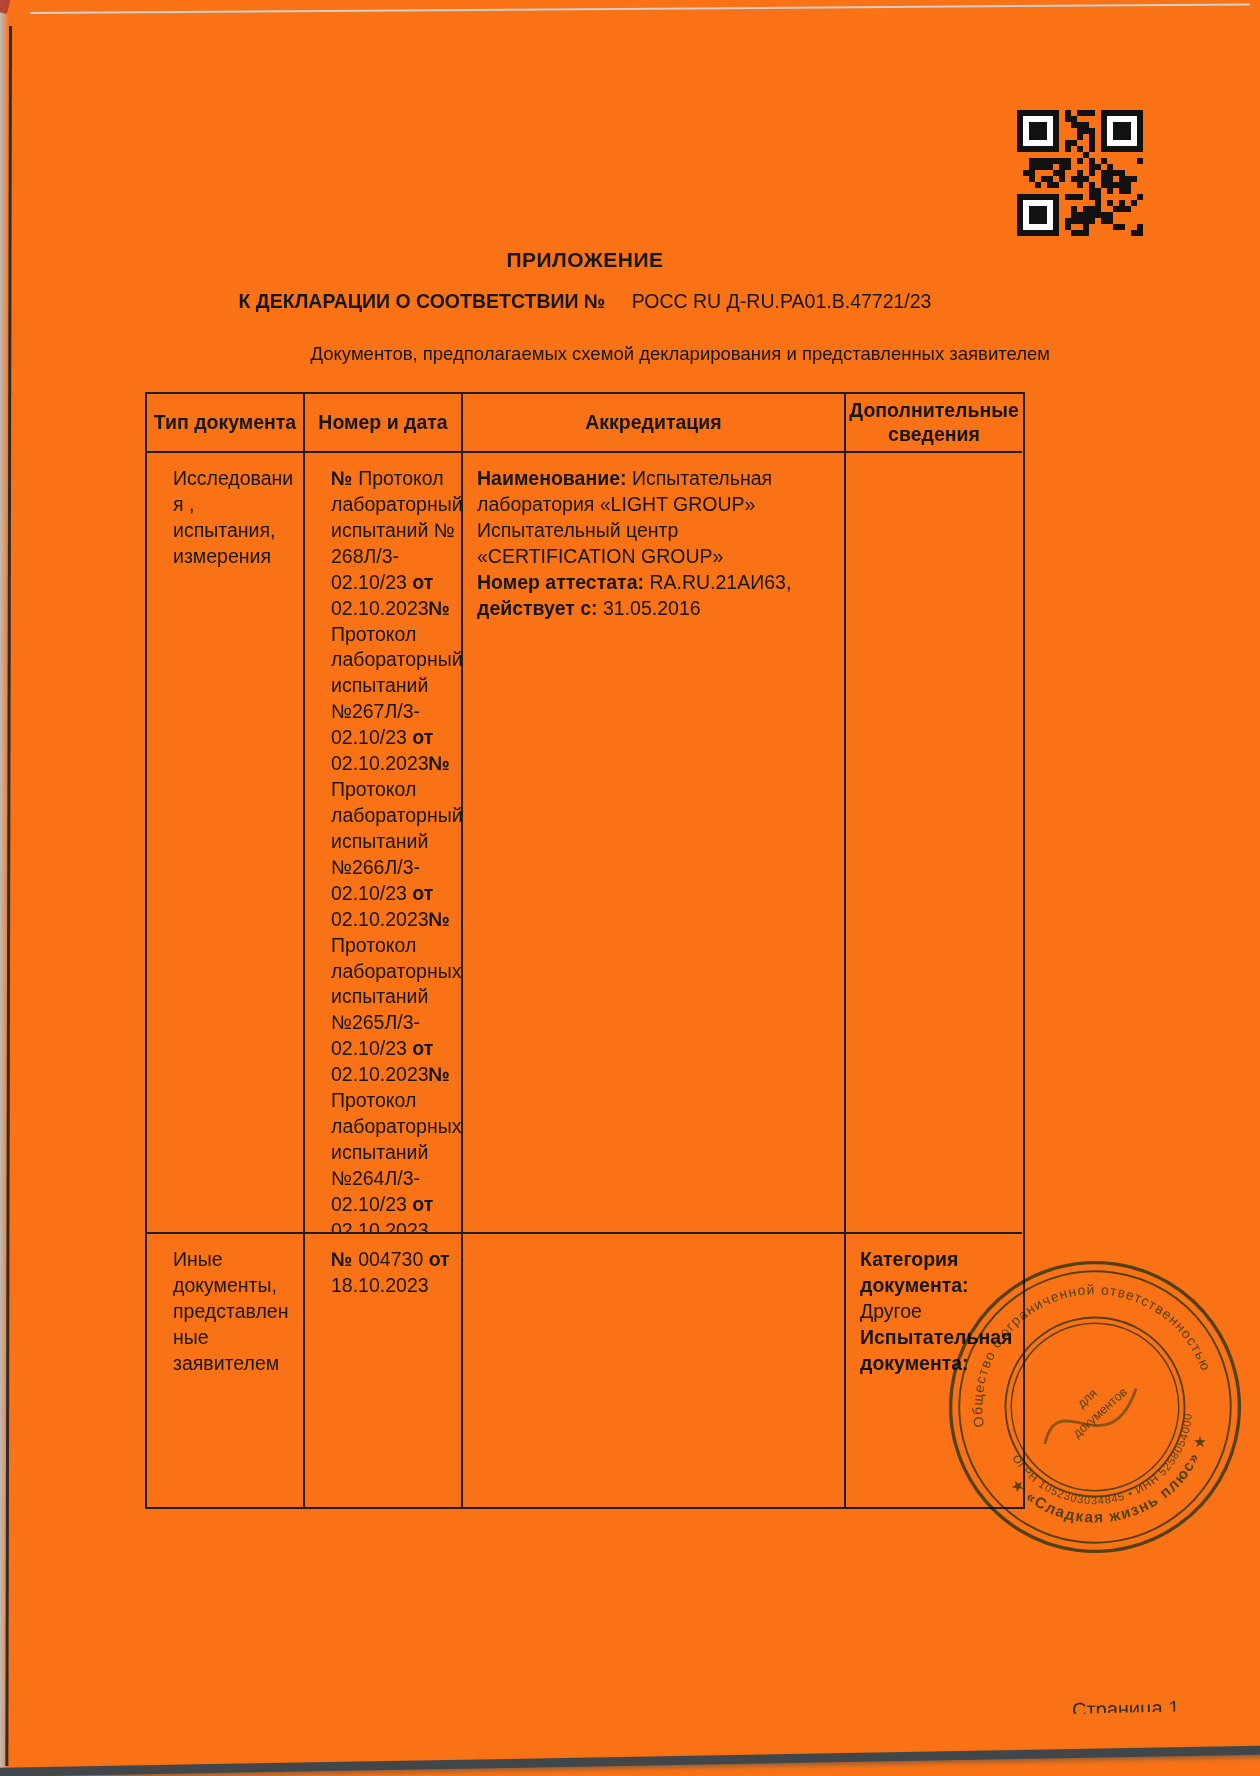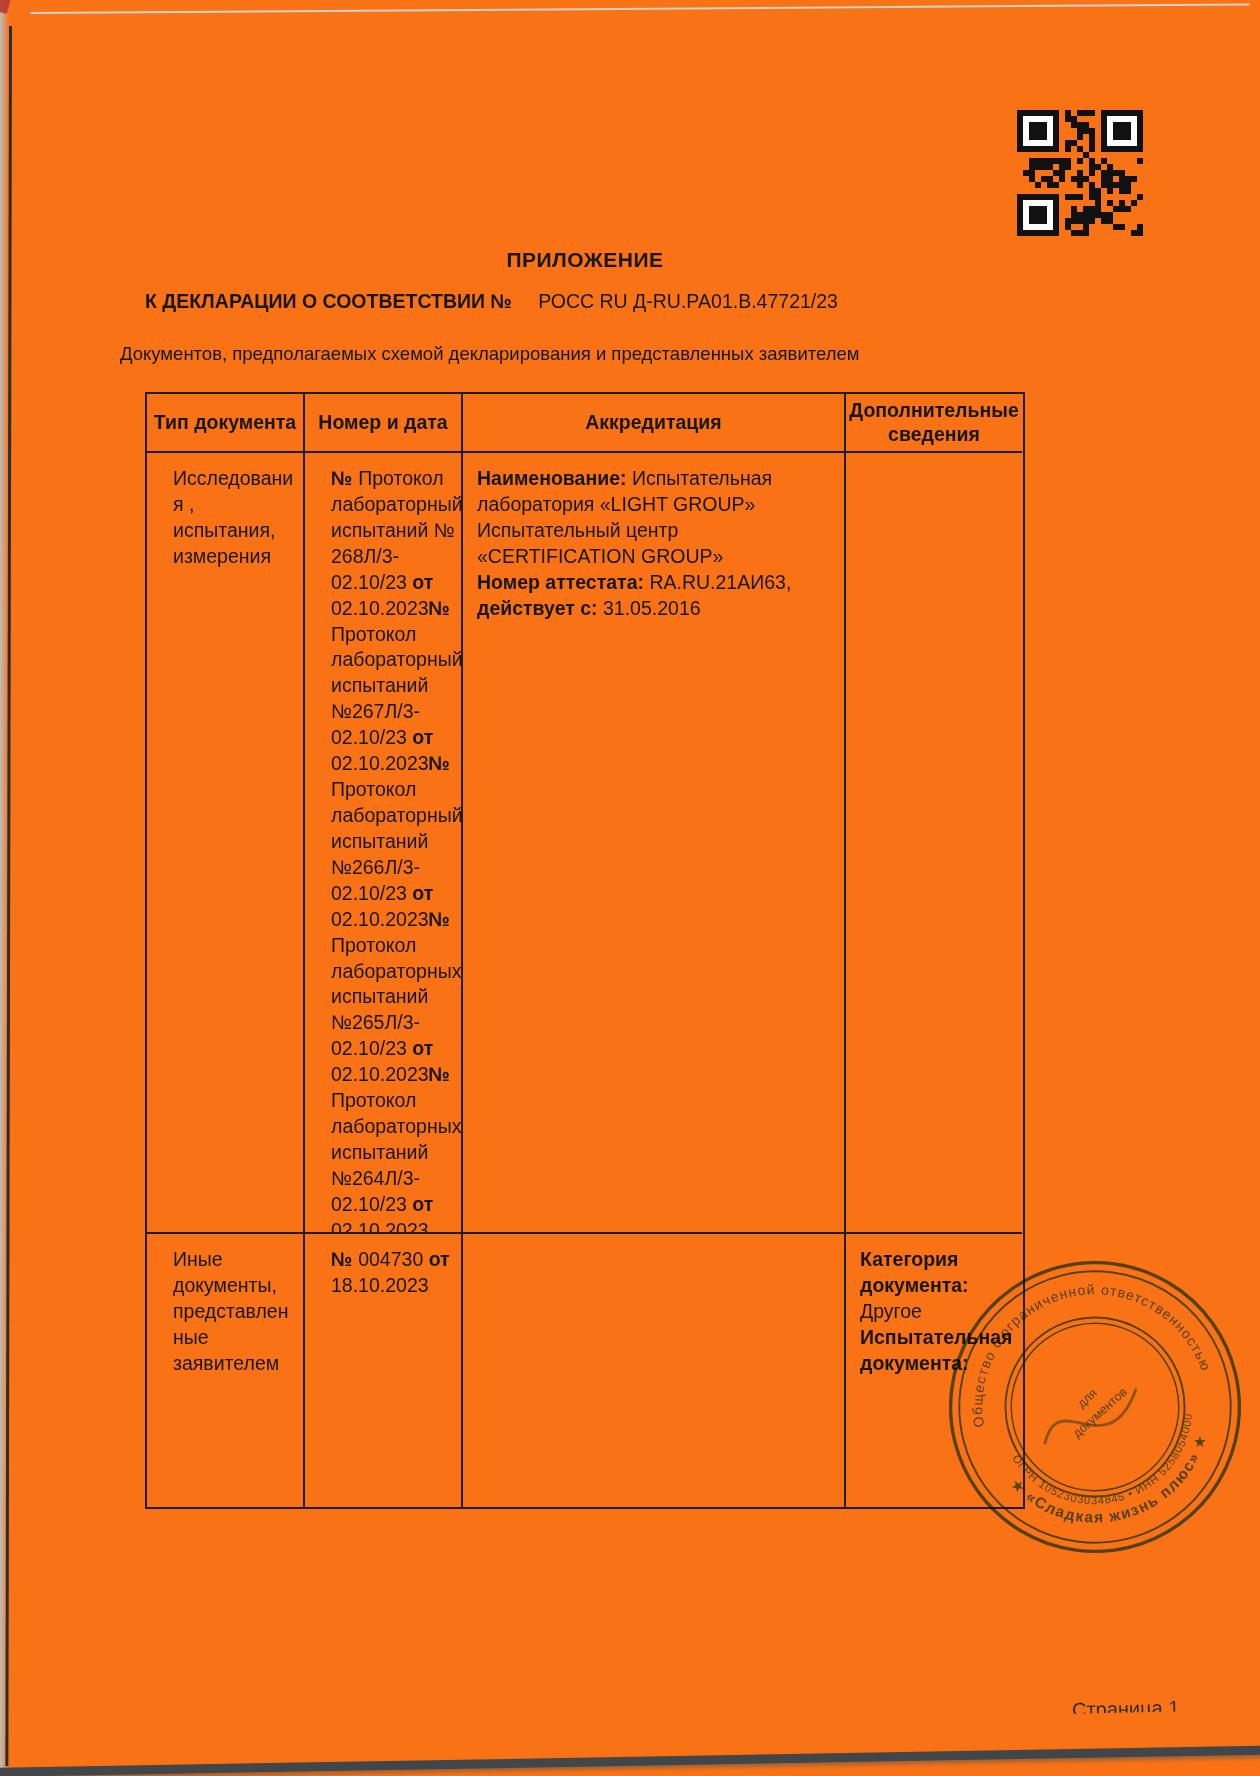--- a/index.html
+++ b/index.html
@@ -5,23 +5,23 @@
   *{box-sizing:border-box;margin:0;padding:0}
   html,body{background:#e9e9e7}
   .canvas{position:relative;width:1260px;height:1776px;background:#f97316;overflow:hidden;
     font-family:"Liberation Sans","DejaVu Sans",sans-serif;color:#171717}
   .b{font-weight:700}
 
   
   .title{position:absolute;left:145px;top:248px;width:880px;text-align:center;
     font-size:21px;font-weight:700;letter-spacing:.5px}
   .decl{position:absolute;left:145px;top:290px;width:880px;display:flex;
-    gap:26px;font-size:19.5px}
+    justify-content:center;gap:26px;font-size:19.5px}
   .decl .lbl{font-weight:700}
-  .subtitle{position:absolute;left:120px;top:343px;width:930px;text-align:left;font-size:18.5px}
+  .subtitle{position:absolute;left:120px;top:343px;width:930px;text-align:right;font-size:18.5px}
 
   
   .doc-table{position:absolute;left:145px;top:392px;width:880px;
     display:grid;grid-template-columns:156px 158px 383px 178px;
     grid-template-rows:57px 781px 275px;border:2.5px solid #1e1e1e;background:transparent}
   .cell{border-color:#1e1e1e;overflow:hidden}
   .bl{border-left:2px solid #1e1e1e}
   .bt{border-top:2.5px solid #1e1e1e}
   .hd{display:flex;align-items:center;justify-content:center;text-align:center;
     font-weight:700;font-size:19.5px;line-height:1.22;padding:2px 4px}

